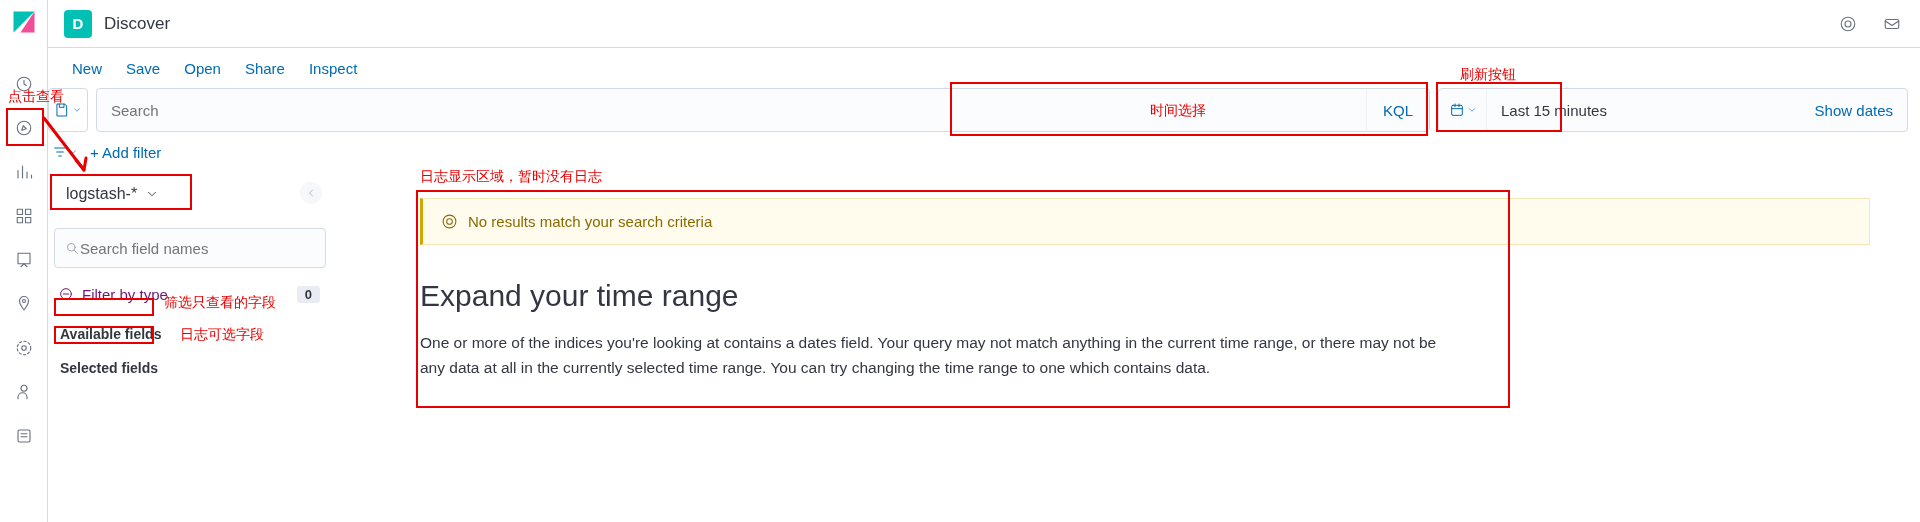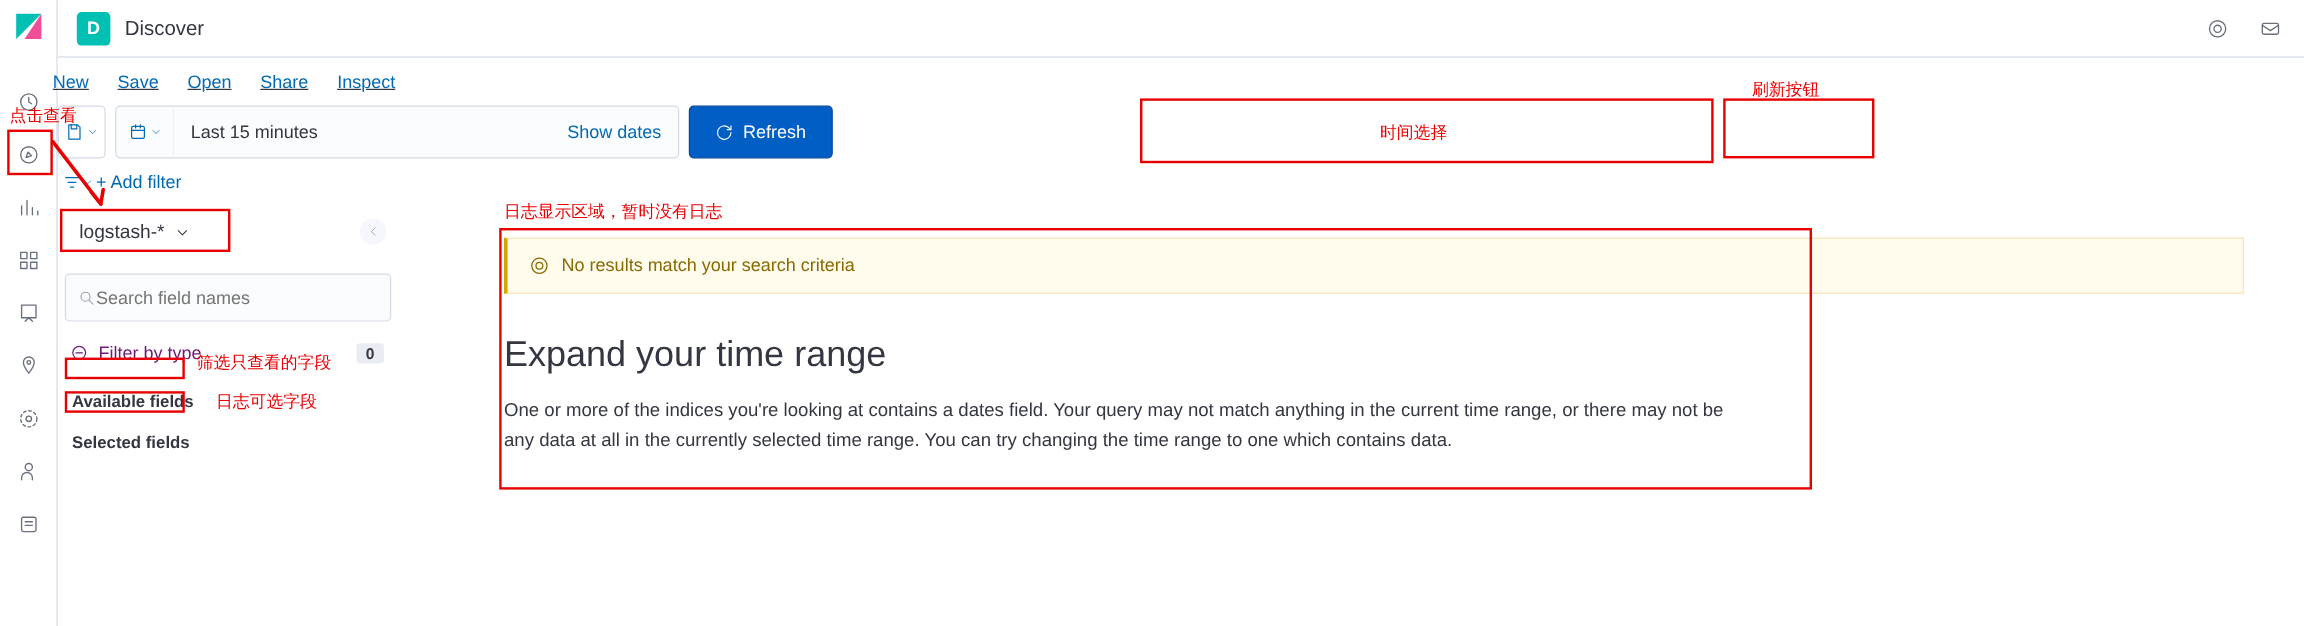--- a/index.html
+++ b/index.html
@@ -10,37 +10,37 @@
   .rail-icon { width: 40px; height: 40px; display: flex; align-items: center; justify-content: center; color: #69707d; cursor: pointer; border-radius: 4px; }
   .rail-icon svg { width: 18px; height: 18px; }
 
   .topbar { position: absolute; left: 48px; top: 0; right: 0; height: 48px; display: flex; align-items: center; border-bottom: 1px solid #d3dae6; padding: 0 8px; }
   .space-badge { width: 28px; height: 28px; background: #00bfb3; color: #fff; font-weight: 700; display: flex; align-items: center; justify-content: center; border-radius: 4px; margin: 0 12px 0 8px; font-size: 15px; }
   .breadcrumb { font-size: 17px; color: #343741; }
   .topbar-right { margin-left: auto; display: flex; align-items: center; gap: 4px; }
   .topbar-btn { width: 40px; height: 40px; display: flex; align-items: center; justify-content: center; color: #69707d; border-radius: 4px; }
   .topbar-btn svg { width: 18px; height: 18px; }
 
-  .subnav { position: absolute; left: 32px; top: 48px; right: 0; height: 40px; display: flex; align-items: center; padding: 0 12px; text-decoration: underline; }
+  .subnav { position: absolute; left: 60px; top: 48px; right: 0; height: 40px; display: flex; align-items: center; padding: 0 12px; }
   .subnav a { color: #006bb4; font-size: 15px; margin-right: 24px; text-decoration: none; cursor: pointer; }
 
   .querybar-row { position: absolute; left: 48px; top: 88px; right: 12px; height: 44px; display: flex; align-items: stretch; gap: 8px; }
   .save-query-btn { width: 40px; border: 1px solid #d3dae6; border-radius: 4px; display: flex; align-items: center; justify-content: center; color: #006bb4; gap: 2px; }
   .search-wrap { flex: 1; display: flex; border: 1px solid #d3dae6; border-radius: 4px; background: #fbfcfd; overflow: hidden; }
   .search-input { flex: 1; border: none; background: transparent; padding: 0 14px; font-size: 15px; outline: none; color: #69707d; }
   .kql-badge { padding: 0 16px; display: flex; align-items: center; color: #006bb4; font-size: 15px; border-left: 1px solid #eef1f5; }
   .datepicker { width: 470px; display: flex; align-items: stretch; border: 1px solid #d3dae6; border-radius: 4px; background: #fbfcfd; }
   .dp-icon { width: 48px; display: flex; align-items: center; justify-content: center; color: #006bb4; border-right: 1px solid #eef1f5; gap: 2px; }
   .dp-range { flex: 1; display: flex; align-items: center; padding: 0 14px; font-size: 15px; color: #343741; justify-content: space-between; }
   .dp-showdates { color: #006bb4; font-size: 15px; }
   .refresh-btn { width: 120px; background: #005ec4; border: 1px solid #004a9a; color: #fff; border-radius: 4px; display: flex; align-items: center; justify-content: center; gap: 8px; font-size: 15px; font-weight: 500; }
 
   .filterbar { position: absolute; left: 48px; top: 132px; right: 12px; height: 40px; display: flex; align-items: center; padding: 0 2px; }
   .filter-toggle { width: 30px; height: 30px; display: flex; align-items: center; justify-content: center; color: #006bb4; }
-  .add-filter { color: #006bb4; font-size: 15px; margin-left: 0; display: flex; align-items: center; gap: 4px; }
+  .add-filter { color: #006bb4; font-size: 15px; margin-left: 10px; display: flex; align-items: center; gap: 4px; }
 
   .sidebar { position: absolute; left: 54px; top: 174px; width: 272px; }
   .index-select { display: flex; align-items: center; height: 40px; padding: 0 12px; border-radius: 4px; cursor: pointer; font-weight: 400; font-size: 16px; gap: 8px; }
   .field-search { margin-top: 14px; height: 40px; border: 1px solid #d3dae6; border-radius: 4px; display: flex; align-items: center; padding: 0 10px; background: #fbfcfd; gap: 0; color: #98a2b3; }
   .field-search input { border: none; background: transparent; flex: 1; font-size: 15px; outline: none; }
   .filter-type-row { margin-top: 8px; height: 36px; display: flex; align-items: center; justify-content: space-between; padding: 0 6px 0 4px; }
   .filter-type-left { display: flex; align-items: center; gap: 8px; color: #701a75; font-size: 15px; }
   .count-pill { background: #e9edf3; color: #343741; border-radius: 3px; padding: 1px 8px; font-size: 13px; font-weight: 600; }
   .field-section { margin-top: 10px; font-size: 14px; font-weight: 700; padding: 4px 6px; }
   .collapse-caret { position: absolute; left: 300px; top: 182px; width: 22px; height: 22px; border-radius: 50%; background: #f5f7fa; color: #98a2b3; display: flex; align-items: center; justify-content: center; font-size: 14px; }
@@ -156,42 +156,39 @@
 <div class="querybar-row">
   <div class="save-query-btn">
     <svg viewBox="0 0 24 24" width="16" height="16">
         <path d="M5 3h11l3 3v15H5z"></path>
         <path d="M8 3v5h7V3"></path>
       </svg>
     <svg viewBox="0 0 24 24" width="10" height="10">
         <path d="M6 9l6 6 6-6"></path>
       </svg>
   </div>
+  <div class="search-wrap">
+    <input class="search-input" placeholder="Search" style="">
+    <div class="kql-badge">KQL</div>
+  </div>
   <div class="datepicker">
     <div class="dp-icon">
       <svg viewBox="0 0 24 24" width="16" height="16">
           <rect x="4" y="5" width="16" height="15" rx="2"></rect>
           <path d="M4 10h16M9 3v4M15 3v4"></path>
         </svg>
       <svg viewBox="0 0 24 24" width="10" height="10">
           <path d="M6 9l6 6 6-6"></path>
         </svg>
     </div>
     <div class="dp-range">
       <span>Last 15 minutes</span>
       <span class="dp-showdates">Show dates</span>
     </div>
   </div>
-  <button class="refresh-btn">
-    <svg viewBox="0 0 24 24" width="15" height="15" style="stroke:#fff">
-        <path d="M21 12a9 9 0 11-3-6.7L21 8"></path>
-        <path d="M21 3v5h-5"></path>
-      </svg>
-    <span>Refresh</span>
-  </button>
 </div>
 
 <div class="filterbar">
   <div class="filter-toggle">
     <svg viewBox="0 0 24 24" width="16" height="16">
         <path d="M4 6h16M7 12h10M10 18h4"></path>
       </svg>
     <svg viewBox="0 0 24 24" width="10" height="10">
         <path d="M6 9l6 6 6-6"></path>
       </svg>

